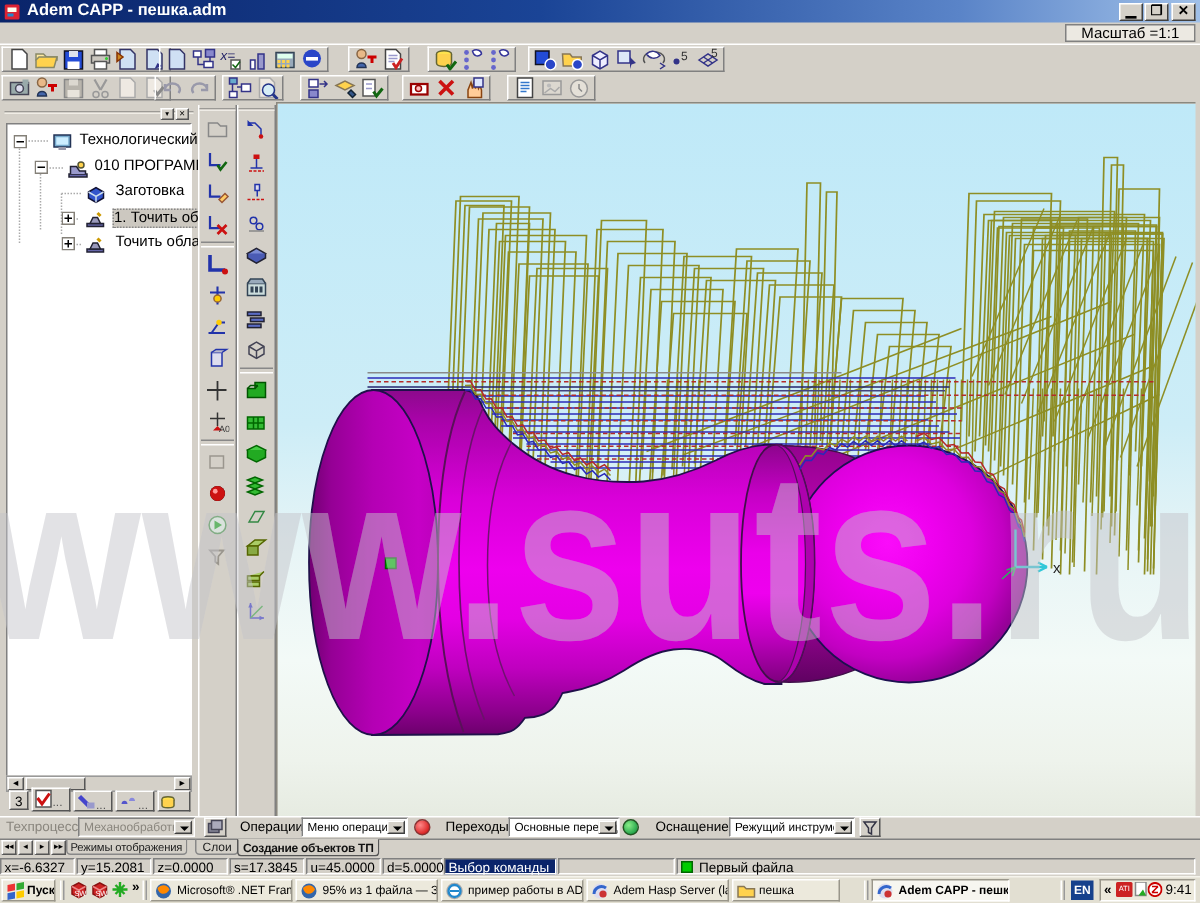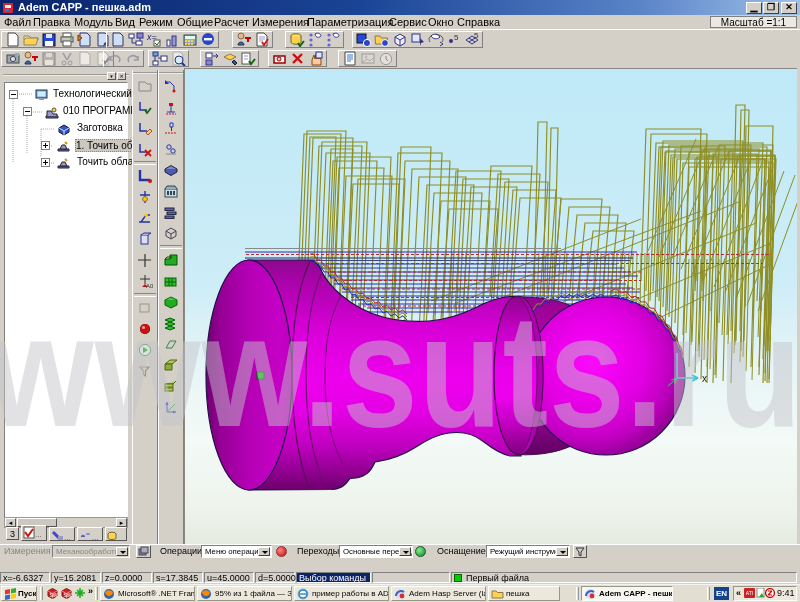--- a/index.html
+++ b/index.html
@@ -48,34 +48,20 @@
  <div id="title" class="abs">
   <svg class="abs" style="left:3px;top:2px" width="12" height="12">
         <rect x="0" y="1" width="10" height="10" fill="#d23" rx="1"></rect>
         <rect x="2" y="3" width="6" height="3" fill="#ffe"></rect>
         <rect x="2" y="7" width="4" height="2" fill="#28c"></rect>
       </svg>
   <span class="txt">Adem CAPP - пешка.adm</span>
   <span class="tbtn" style="right:38px">▁</span>
       <span class="tbtn" style="right:21px">❐</span>
       <span class="tbtn" style="right:3px">✕</span>
- </div>
- <div id="menu" class="abs">
-  <span style="left:4px">Файл</span>
-      <span style="left:33px">Правка</span>
-      <span style="left:74px">Модуль</span>
-      <span style="left:115px">Вид</span>
-      <span style="left:139px">Режим</span>
-      <span style="left:177px">Общие</span>
-      <span style="left:214px">Расчет</span>
-      <span style="left:252px">Измерения</span>
-      <span style="left:307px">Параметризация</span>
-      <span style="left:389px">Сервис</span>
-      <span style="left:428px">Окно</span>
-      <span style="left:457px">Справка</span>
  </div>
  <div id="scale" class="abs">Масштаб =1:1</div>
  <div id="tb1" class="abs tbar">
       <span class="grp" style="left:1px">
         <span class="ic">
           <svg width="16" height="15">
             <path d="M3,1 h7 l3,3 v10 h-10 z" fill="#fff" stroke="#444" stroke-width="1"></path>
           </svg>
         </span>
         <span class="ic">
@@ -898,37 +884,47 @@
           </g>
           <path d="M676,377 l-9,8 m9,-8 l-6,2 m6,-2 l-2,6" stroke="#2cb060" stroke-width="1.1" fill="none"></path>
           <text x="701" y="381" font-size="10" fill="#222">x</text>
         </svg>
       </div>
  </div>
  <div id="wm" class="abs">www.suts.ru</div>
     <div id="wm2" class="abs">www.suts.ru</div>
  <div id="crow" class="abs">
       <div class="abs" style="left:0;top:0;width:800px;height:15px;border-top:1px solid #fff"></div>
-<span class="abs" style="left:4px;top:2px;color:#8a867e">Измерения</span>
+<span class="abs" style="left:4px;top:2px;color:#8a867e">Техпроцесс</span>
 <span class="combo" style="left:52px;width:78px;background:#d4d0c8;color:#8a867e;font-size:8px">Механообработка<span class="drop"></span></span>
 <span class="abs" style="left:136px;top:1px;width:15px;height:13px;background:#d4d0c8;border:1px solid;border-color:#fff #555 #555 #fff"><svg width="13" height="11">
           <rect x="2" y="3" width="7" height="6" fill="#889" stroke="#445"></rect>
           <rect x="4" y="1" width="7" height="6" fill="#aab" stroke="#445"></rect>
         </svg></span>
 <span class="abs" style="left:160px;top:2px">Операции</span>
 <span class="combo" style="left:201px;width:71px">Меню операций<span class="drop"></span></span>
 <span class="abs" style="left:276px;top:2px;width:11px;height:11px;border-radius:6px;background:radial-gradient(circle at 35% 35%,#f88,#c00);border:1px solid #833"></span>
 <span class="abs" style="left:297px;top:2px">Переходы</span>
 <span class="combo" style="left:339px;width:74px">Основные переходы<span class="drop"></span></span>
 <span class="abs" style="left:415px;top:2px;width:11px;height:11px;border-radius:6px;background:radial-gradient(circle at 35% 35%,#8e8,#083);border:1px solid #252"></span>
 <span class="abs" style="left:437px;top:2px">Оснащение</span>
 <span class="combo" style="left:486px;width:84px">Режущий инструмент<span class="drop"></span></span>
 <span class="abs" style="left:573px;top:1px;width:14px;height:13px;background:#d4d0c8;border:1px solid;border-color:#fff #555 #555 #fff"><svg width="12" height="11">
           <path d="M2,2 h8 l-3,4 v4 l-2,-1 v-3 z" fill="none" stroke="#334"></path>
         </svg></span>
+    </div>
+ <div id="tabs" class="abs">
+      <div class="abs" style="left:0;top:0;width:800px;height:1px;background:#808080"></div>
+<span class="abs" style="left:1px;top:1px;width:10px;height:10px;background:#d4d0c8;border:1px solid;border-color:#fff #555 #555 #fff;font-size:6px;line-height:9px;text-align:center">◂◂</span>
+<span class="abs" style="left:12px;top:1px;width:10px;height:10px;background:#d4d0c8;border:1px solid;border-color:#fff #555 #555 #fff;font-size:6px;line-height:9px;text-align:center">◂</span>
+<span class="abs" style="left:23px;top:1px;width:10px;height:10px;background:#d4d0c8;border:1px solid;border-color:#fff #555 #555 #fff;font-size:6px;line-height:9px;text-align:center">▸</span>
+<span class="abs" style="left:34px;top:1px;width:10px;height:10px;background:#d4d0c8;border:1px solid;border-color:#fff #555 #555 #fff;font-size:6px;line-height:9px;text-align:center">▸▸</span>
+<span class="abs" style="left:44px;top:0;padding:0 2px;height:11px;line-height:11px;border:1px solid #888;border-top:none;border-radius:0 0 3px 3px;color:#222;font-size:7.5px;letter-spacing:-0.1px">Режимы отображения</span>
+<span class="abs" style="left:130px;top:0;padding:0 4px;height:11px;line-height:11px;border:1px solid #888;border-top:none;border-radius:0 0 3px 3px;color:#222;font-size:8px">Слои</span>
+<span class="abs" style="left:158px;top:0;padding:0 3px;height:12px;line-height:11px;border:1px solid #555;border-top:1px solid #d4d0c8;border-radius:0 0 3px 3px;background:#d4d0c8;font-weight:bold;color:#111;z-index:2;font-size:8px;letter-spacing:-0.2px">Создание объектов ТП</span>
     </div>
  <div id="status" class="abs">
       <span class="cell" style="left:0px;width:50px">x=-6.6327</span>
       <span class="cell" style="left:51px;width:50px">y=15.2081</span>
       <span class="cell" style="left:102px;width:50px">z=0.0000</span>
       <span class="cell" style="left:153px;width:50px">s=17.3845</span>
       <span class="cell" style="left:204px;width:50px">u=45.0000</span>
       <span class="cell" style="left:255px;width:40px">d=5.0000</span>
       <span class="cell" style="left:296px;width:75px;background:#0a246a;color:#fff">Выбор команды</span>
       <span class="cell" style="left:372px;width:78px"></span>

